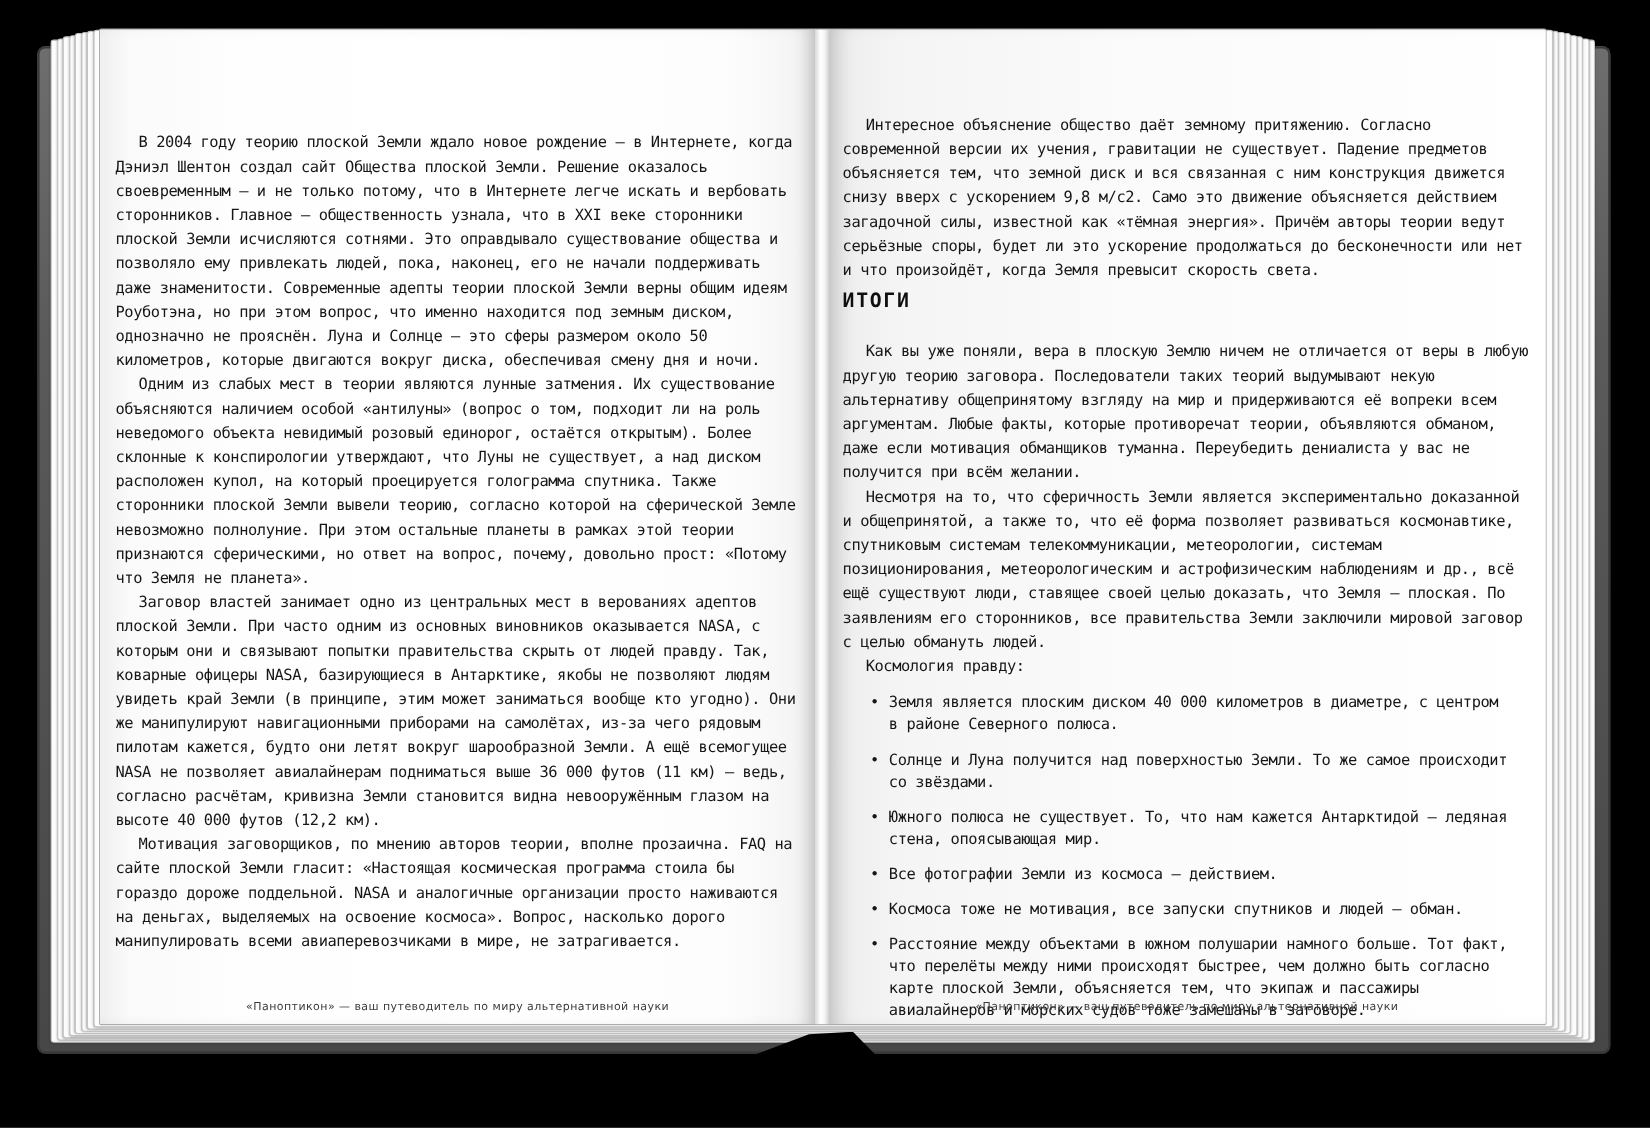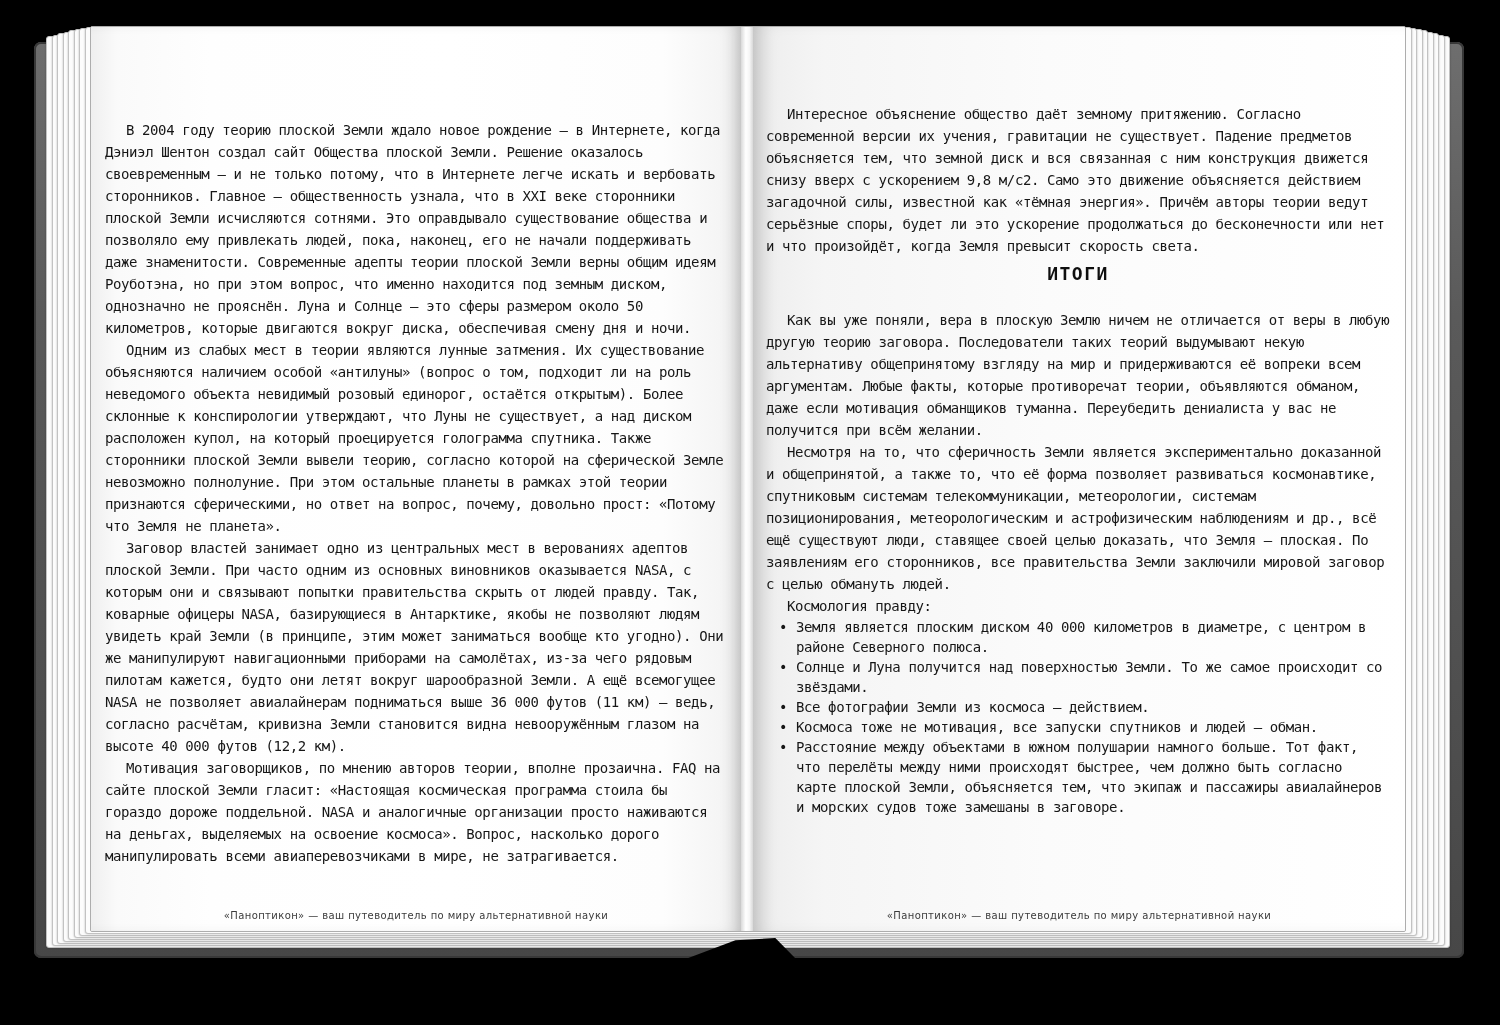--- a/index.html
+++ b/index.html
@@ -29,25 +29,25 @@
      border-radius:2px 0 0 2px;}
   .gutter{width:12px;background:linear-gradient(90deg,#d9d9d9 0%,#ffffff 40%,#f6f6f6 70%,#d8d8d8 100%);}
   .page.right{flex:1;
      background:linear-gradient(90deg,#e4e4e4 0px,#efefef 20px,#f5f5f5 70px,#fbfbfb 45%,#ffffff 100%);
      box-shadow:inset 16px 0 22px -14px rgba(0,0,0,.22);
      border-radius:0 2px 2px 0;}
   .body{color:#161616;font-size:14px;line-height:22px;letter-spacing:-0.4px;}
   .page.left  .body{padding:92px 13px 0 14px;}
   .page.right .body{padding:76px 15px 0 13px;}
   .body p{margin:0;text-indent:21px;}
-  .heading{margin:6px 0 24px;text-align:center;text-indent:0;
+  .heading{margin:6px 0 24px;text-indent:0;
            font-size:18px;line-height:22px;font-weight:bold;letter-spacing:1.5px;color:#0f0f0f;}
   .cosmo-label{text-indent:21px;}
   ul.cosmo{margin:0;padding:0 0 0 13px;list-style:none;line-height:20px;}
-  ul.cosmo li{position:relative;padding-left:17px;margin:0;}
+  ul.cosmo li{position:relative;padding-left:17px;margin:12px;}
   ul.cosmo li::before{content:"\2022";position:absolute;left:0;top:0;color:#161616;}
   .footer{position:absolute;left:0;right:0;bottom:6px;text-align:center;
           font-family:"DejaVu Sans", sans-serif;font-size:10px;line-height:18px;
           letter-spacing:0.4px;color:#3a3a3a;}
   .spine-notch{position:absolute;left:649px;bottom:-2px;width:114px;height:22px;background:#000;
           clip-path:polygon(0% 100%,46% 10%,81% 0%,100% 100%);}
 </style>
 </head>
 <body>
 
@@ -81,20 +81,21 @@
         <div class="page right">
           <div class="body">
             <p>Интересное объяснение общество даёт земному притяжению. Согласно современной версии их учения, гравитации не существует. Падение предметов объясняется тем, что земной диск и вся связанная с ним конструкция движется снизу вверх с ускорением 9,8 м/с2. Само это движение объясняется действием загадочной силы, известной как «тёмная энергия». Причём авторы теории ведут серьёзные споры, будет ли это ускорение продолжаться до бесконечности или нет и что произойдёт, когда Земля превысит скорость света.</p>
             <h2 class="heading">ИТОГИ</h2>
             <p>Как вы уже поняли, вера в плоскую Землю ничем не отличается от веры в любую другую теорию заговора. Последователи таких теорий выдумывают некую альтернативу общепринятому взгляду на мир и придерживаются её вопреки всем аргументам. Любые факты, которые противоречат теории, объявляются обманом, даже если мотивация обманщиков туманна. Переубедить дениалиста у вас не получится при всём желании.</p>
             <p>Несмотря на то, что сферичность Земли является экспериментально доказанной и общепринятой, а также то, что её форма позволяет развиваться космонавтике, спутниковым системам телекоммуникации, метеорологии, системам позиционирования, метеорологическим и астрофизическим наблюдениям и др., всё ещё существуют люди, ставящее своей целью доказать, что Земля — плоская. По заявлениям его сторонников, все правительства Земли заключили мировой заговор с целью обмануть людей.</p>
             <p class="cosmo-label">Космология правду:</p>
             <ul class="cosmo">
               <li>Земля является плоским диском 40 000 километров в диаметре, с центром в районе Северного полюса.</li>
               <li>Солнце и Луна получится над поверхностью Земли. То же самое происходит со звёздами.</li>
+              <li>Южного полюса не существует. То, что нам кажется Антарктидой — ледяная стена, опоясывающая мир.</li>
               <li>Все фотографии Земли из космоса — действием.</li>
               <li>Космоса тоже не мотивация, все запуски спутников и людей — обман.</li>
               <li>Расстояние между объектами в южном полушарии намного больше. Тот факт, что перелёты между ними происходят быстрее, чем должно быть согласно карте плоской Земли, объясняется тем, что экипаж и пассажиры авиалайнеров и морских судов тоже замешаны в заговоре.</li>
             </ul>
           </div>
           <div class="footer">«Паноптикон» — ваш путеводитель по миру альтернативной науки</div>
         </div>
 
       </div>
     </div>

